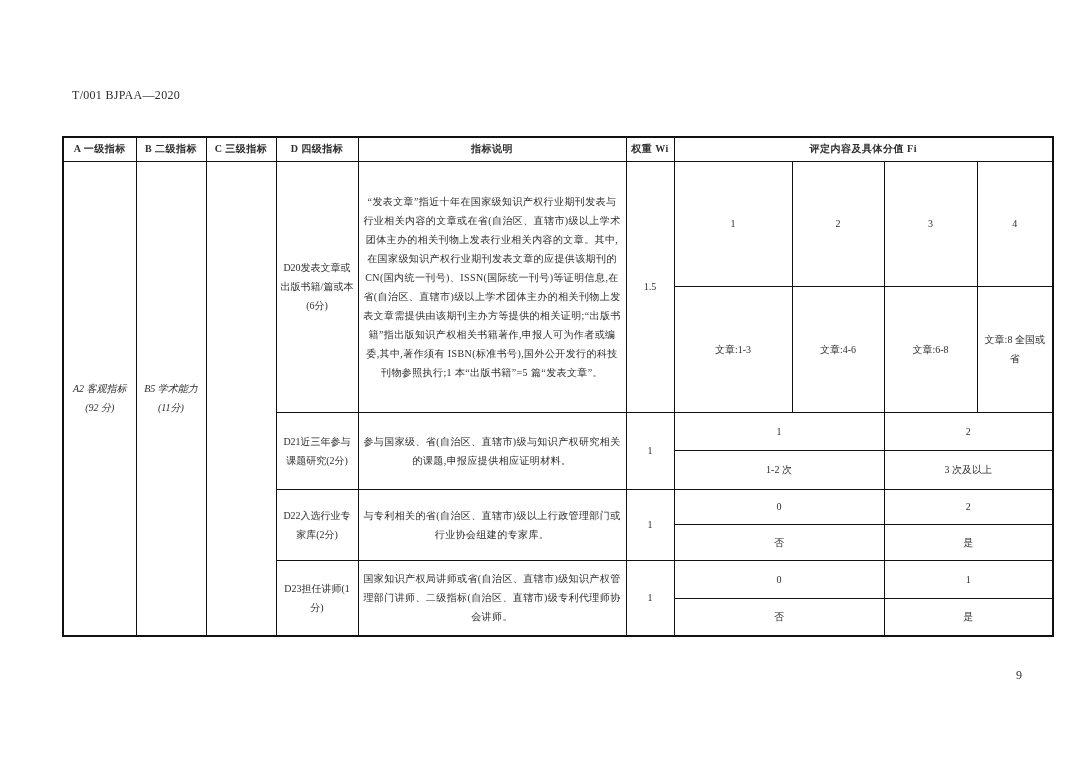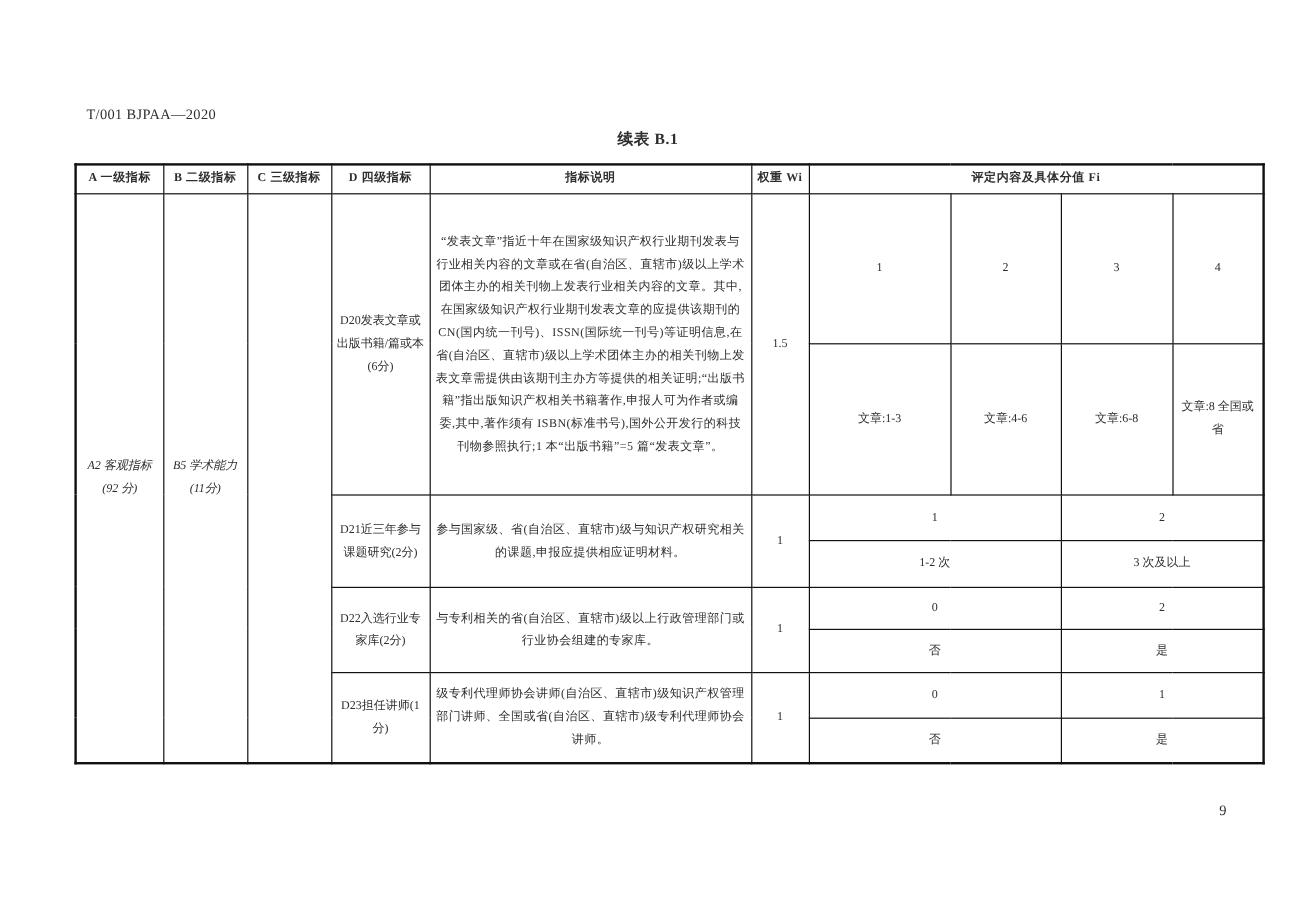--- a/index.html
+++ b/index.html
@@ -87,21 +87,20 @@
     top: 668px;
     font-size: 12px;
   }
 </style>
 </head>
 <body>
 
 <div class="page">
 
   <div class="doc-number">T/001 BJPAA—2020</div>
-  <div class="table-caption">续表 B.1</div>
 
   <table class="spec">
     <colgroup>
       <col style="width:73px">
         <col style="width:70px">
         <col style="width:70px">
         <col style="width:82px">
       <col style="width:268px">
         <col style="width:48px">
       <col style="width:118px">
@@ -160,21 +159,21 @@
       <td colspan="2">0</td>
       <td colspan="2">2</td>
     </tr>
     <tr class="r-sub36">
       <td colspan="2">否</td>
       <td colspan="2">是</td>
     </tr>
 
     <tr class="r-sub38">
       <td class="dlabel" rowspan="2">D23担任讲师(1分)</td>
-      <td class="desc" rowspan="2">级专利代理师协会讲师(自治区、直辖市)级知识产权管理部门讲师、全国或省(自治区、直辖市)级专利代理师协会讲师。</td>
+      <td class="desc" rowspan="2">国家知识产权局讲师或省(自治区、直辖市)级知识产权管理部门讲师、二级指标(自治区、直辖市)级专利代理师协会讲师。</td>
       <td rowspan="2">1</td>
       <td colspan="2">0</td>
       <td colspan="2">1</td>
     </tr>
     <tr class="r-sub38">
       <td colspan="2">否</td>
       <td colspan="2">是</td>
     </tr>
   </tbody>
     </table>

